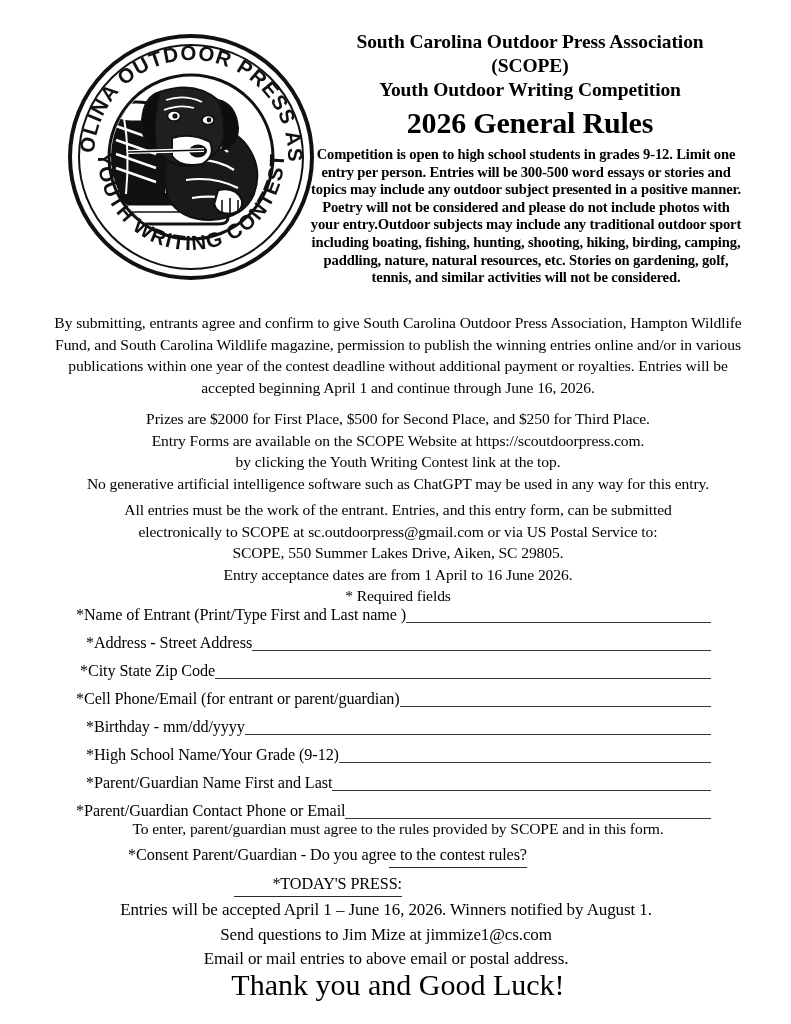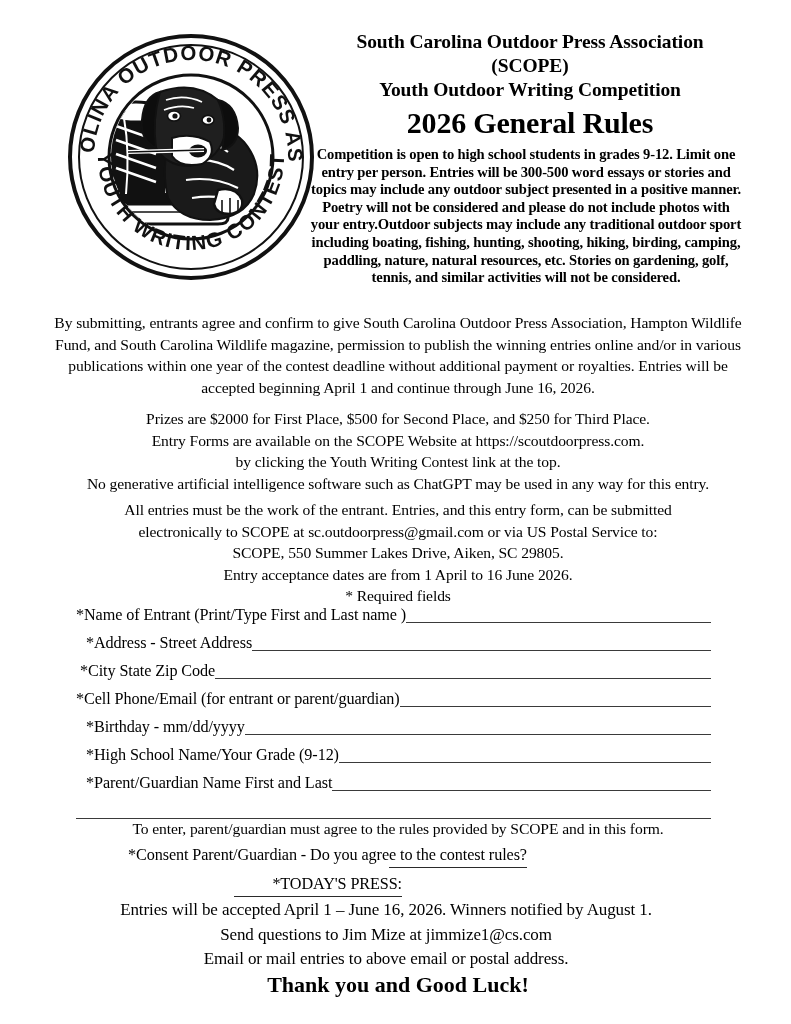--- a/index.html
+++ b/index.html
@@ -81,22 +81,22 @@
   .p-allentries { left: 48px; top: 499px; width: 700px; }
   .p-toenter { left: 48px; top: 818px; width: 700px; }
   .p-closing { left: 36px; top: 898px; width: 700px; font-size: 17px; line-height: 24.5px; }
 
   .thankyou {
     position: absolute;
     left: 48px;
     top: 971px;
     width: 700px;
     text-align: center;
-    font-weight: bold;
-    font-size: 22px;
+    font-weight: normal;
+    font-size: 30px;
     line-height: 28px;
   }
 
   
   .fields {
     position: absolute;
     left: 0px;
     top: 598px;
     width: 791px;
   }
@@ -292,20 +292,21 @@
       <span class="pad-right"></span>
     </div>
 
     <div class="field-row ind-1">
       <span class="field-label">*Parent/Guardian Name First and Last </span>
       <span class="field-rule"></span>
       <span class="pad-right"></span>
     </div>
 
     <div class="field-row ind-0">
+      <span class="field-label">*Parent/Guardian Contact Phone or Email</span>
       <span class="field-rule"></span>
       <span class="pad-right"></span>
     </div>
   </div>
 
   <div class="para p-toenter">To enter, parent/guardian must agree to the rules provided by SCOPE and in this form.</div>
 
   <div class="consent-row consent-1">
     <span class="field-label">*Consent Parent/Guardian - Do you agree to the contest rules?</span>
     <span class="consent-rule-short"></span>

